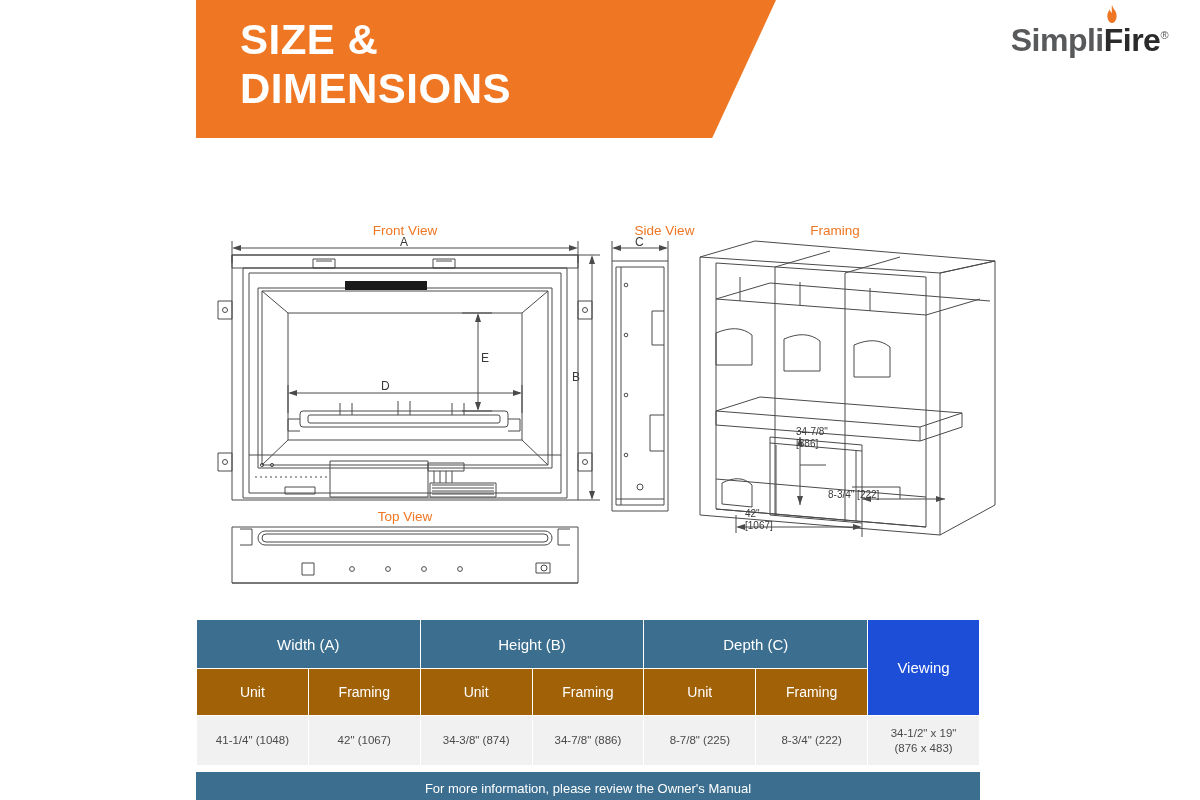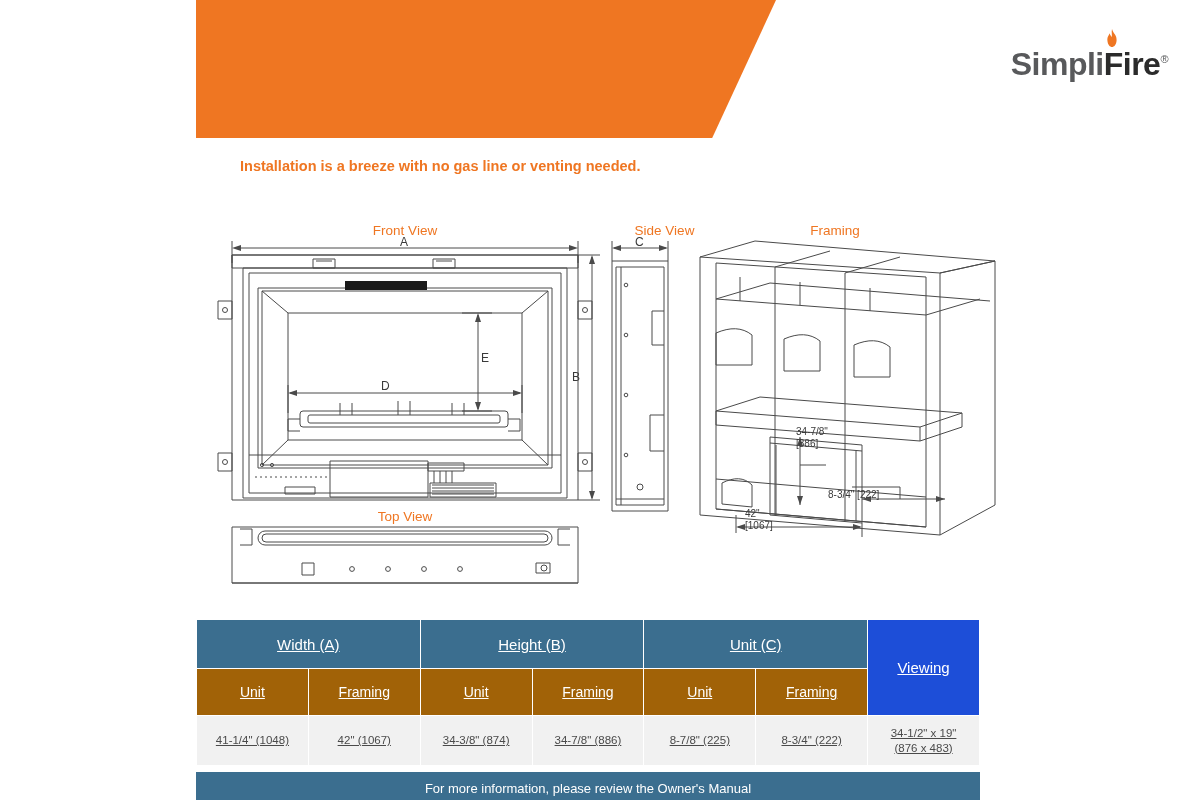--- a/index.html
+++ b/index.html
@@ -49,21 +49,20 @@
     top: 22px;
     text-align: right;
   }
   .logo-text {
     font-size: 32px;
     font-weight: bold;
     color: #58595b;
     letter-spacing: -0.5px;
     position: relative;
     white-space: nowrap;
-    margin-top: 24px;
   }
   .logo-text .fire {
     color: #2b2b2b;
   }
   .logo-reg {
     font-size: 11px;
     vertical-align: super;
     font-weight: normal;
   }
   .flame {
@@ -140,21 +139,20 @@
   }
   table.dims {
     border-collapse: collapse;
     width: 784px;
     table-layout: fixed;
   }
   table.dims th, table.dims td {
     border: 1px solid #ffffff;
     text-align: center;
     font-weight: normal;
-    text-decoration: underline;
   }
   .hdr-group {
     background: #3b6e8f;
     color: #ffffff;
     font-size: 15px;
     height: 46px;
   }
   .hdr-sub {
     background: #a16207;
     color: #ffffff;
@@ -182,33 +180,36 @@
     text-align: center;
     padding: 9px 0;
     width: 784px;
   }
 </style>
 </head>
 <body>
 
 <div class="banner">
   <div class="banner-shape"></div>
+  <div class="banner-title">
+    <div>SIZE &amp;</div>
+    <div>DIMENSIONS</div>
+  </div>
 </div>
 
 <div class="logo">
   <div class="logo-text">
     <svg class="flame" viewBox="0 0 16 22">
       <path d="M8 0 C9.5 5 13 6 12.6 11.5 C12.3 16 9.8 18 8 18 C6.2 18 3.7 16 3.4 11.5 C3.1 7.5 5 6.5 5.6 4.2 C6.1 6.3 7.2 6.6 7.6 8.2 C8.4 6 7.2 3.2 8 0 Z" fill="#ef7622"></path>
     </svg>
     <span>Simpli</span><span class="fire">Fire</span><span class="logo-reg">®</span>
   </div>
 </div>
 
 <div class="intro">
-  <div class="intro-head">Installation is a breeze with no gas line or venting needed.</div>
 </div>
 
 <div class="drawings">
 
   <div class="view-label" style="left:330px; top:8px; width:150px;">Front View</div>
   <div class="view-label" style="left:592px; top:8px; width:145px;">Side View</div>
   <div class="view-label" style="left:760px; top:8px; width:150px;">Framing</div>
   <div class="view-label" style="left:330px; top:294px; width:150px;">Top View</div>
 
   <svg class="draw" viewBox="0 0 1200 390" xmlns="http://www.w3.org/2000/svg">
@@ -394,21 +395,21 @@
     <span>[1067]</span>
   </div>
 </div>
 
 <div class="table-wrap">
   <table class="dims">
     <tbody>
         <tr>
       <th class="hdr-group" colspan="2">Width (A)</th>
       <th class="hdr-group" colspan="2">Height (B)</th>
-      <th class="hdr-group" colspan="2">Unit (C)</th>
+      <th class="hdr-group" colspan="2">Depth (C)</th>
       <th class="hdr-group" rowspan="2" style="background:#1d4ed8;">Viewing</th>
     </tr>
     <tr>
       <th class="hdr-sub">Unit</th>
       <th class="hdr-sub">Framing</th>
       <th class="hdr-sub">Unit</th>
       <th class="hdr-sub">Framing</th>
       <th class="hdr-sub">Unit</th>
       <th class="hdr-sub">Framing</th>
     </tr>

